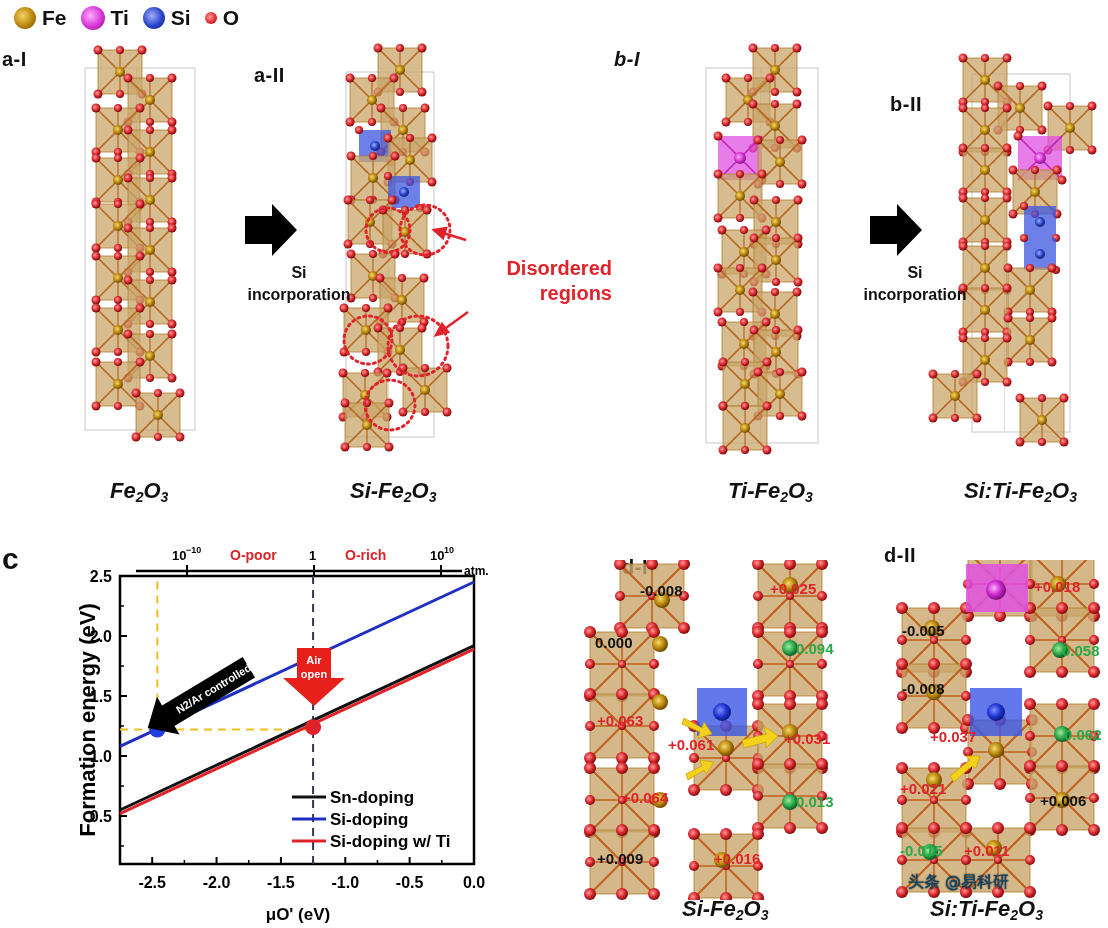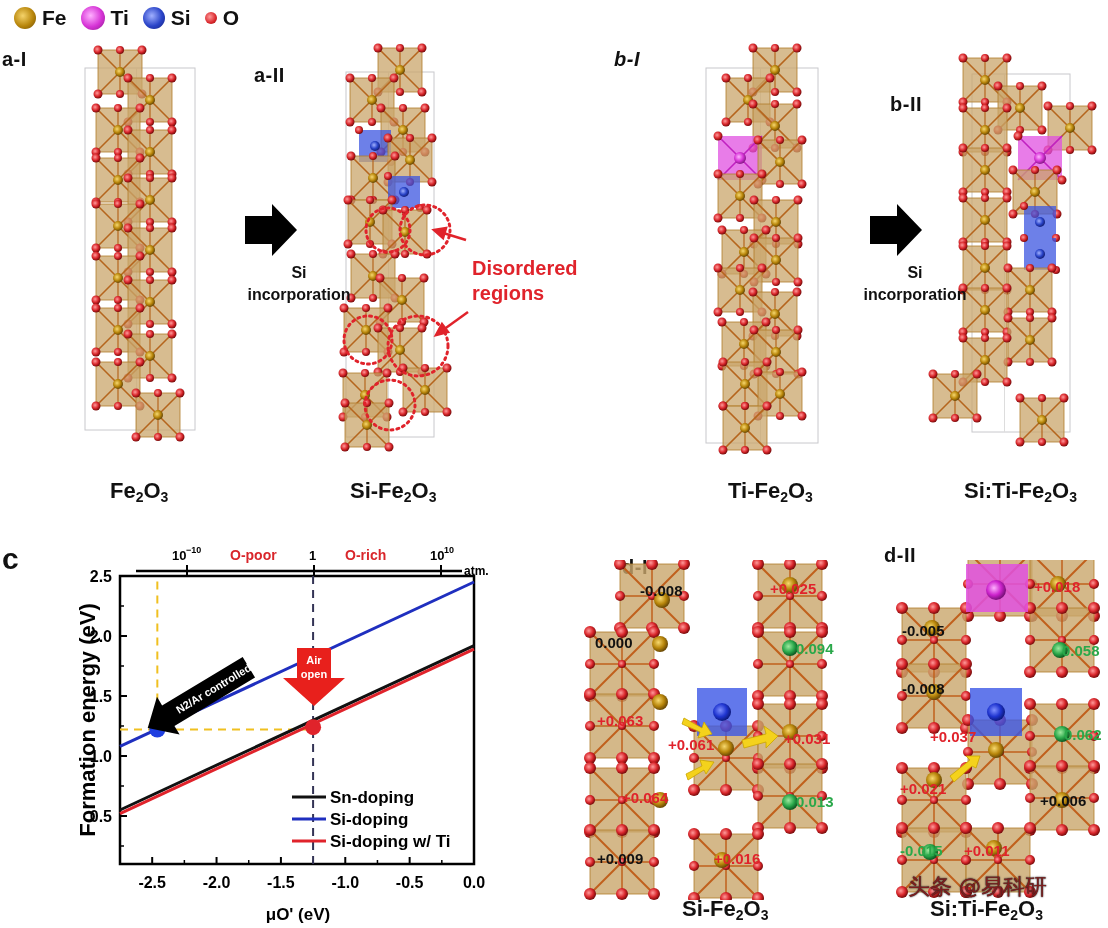--- a/index.html
+++ b/index.html
@@ -3,25 +3,25 @@
 <meta charset="utf-8">
 <style>
   html, body { margin:0; padding:0; background:#ffffff; }
   body { width:1108px; height:928px; position:relative; overflow:hidden;
          font-family:"Liberation Sans", "DejaVu Sans", sans-serif; color:#111; }
   .abs { position:absolute; }
   .legend { left:14px; top:4px; height:28px; display:flex; align-items:center; gap:8px; font-weight:bold; font-size:21px; }
   .legend .item { display:flex; align-items:center; gap:6px; margin-right:6px; }
   .ball { border-radius:50%; display:inline-block; }
   .panel-label { font-weight:bold; font-size:20px; letter-spacing:0.5px; }
-  .formula { font-weight:bold; font-size:22px; }
+  .formula { font-weight:bold; font-size:22px;font-style:italic; }
   .formula sub { font-size:14px; vertical-align:-4px; }
   .arrow-caption { font-weight:bold; font-size:16px; text-align:center; line-height:22px; }
-  .disorder-label { font-weight:bold; font-size:20px; color:#e0232b; text-align:left; line-height:25px; }
-  .watermark { font-family:"DejaVu Sans", sans-serif; font-size:22px; color:#7f1d1d;
+  .disorder-label { font-weight:bold; font-size:20px; color:#e0232b; text-align:right; line-height:25px; }
+  .watermark { font-family:"DejaVu Sans", sans-serif; font-size:16px; color:#0c4a6e;
                text-shadow:0 0 2px #333, 0 0 1px #000; }
   svg text { font-family:"Liberation Sans", "DejaVu Sans", sans-serif; }
 </style>
 </head>
 <body>
 
 <div class="abs legend">
   <div class="item">
     <span class="ball" style="width:22px;height:22px;background:radial-gradient(circle at 40% 40%,#f5d36a,#b8860b 55%,#6b4a05);"></span>
     <span>Fe</span>

